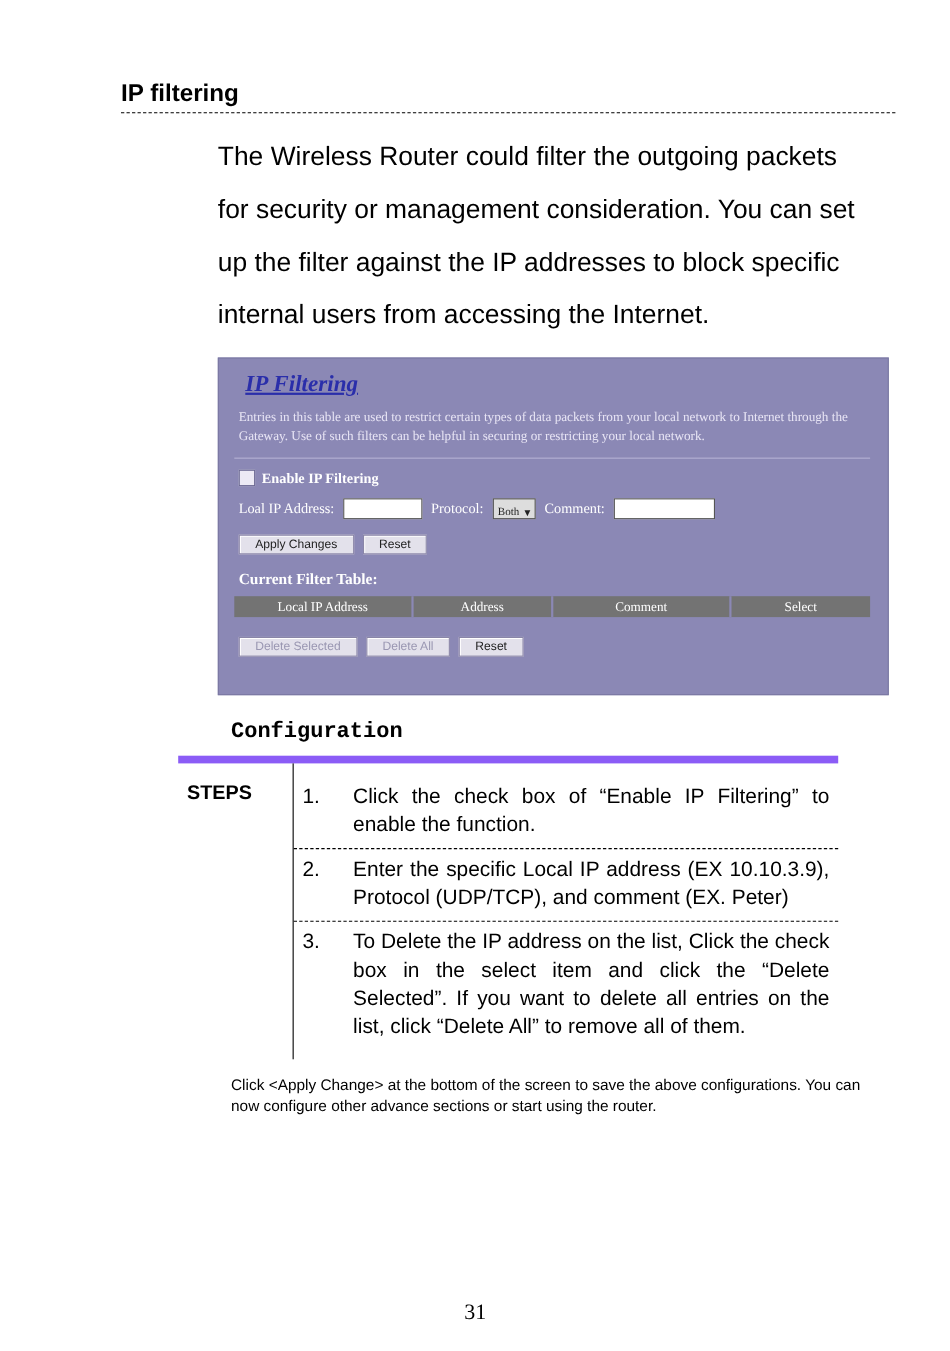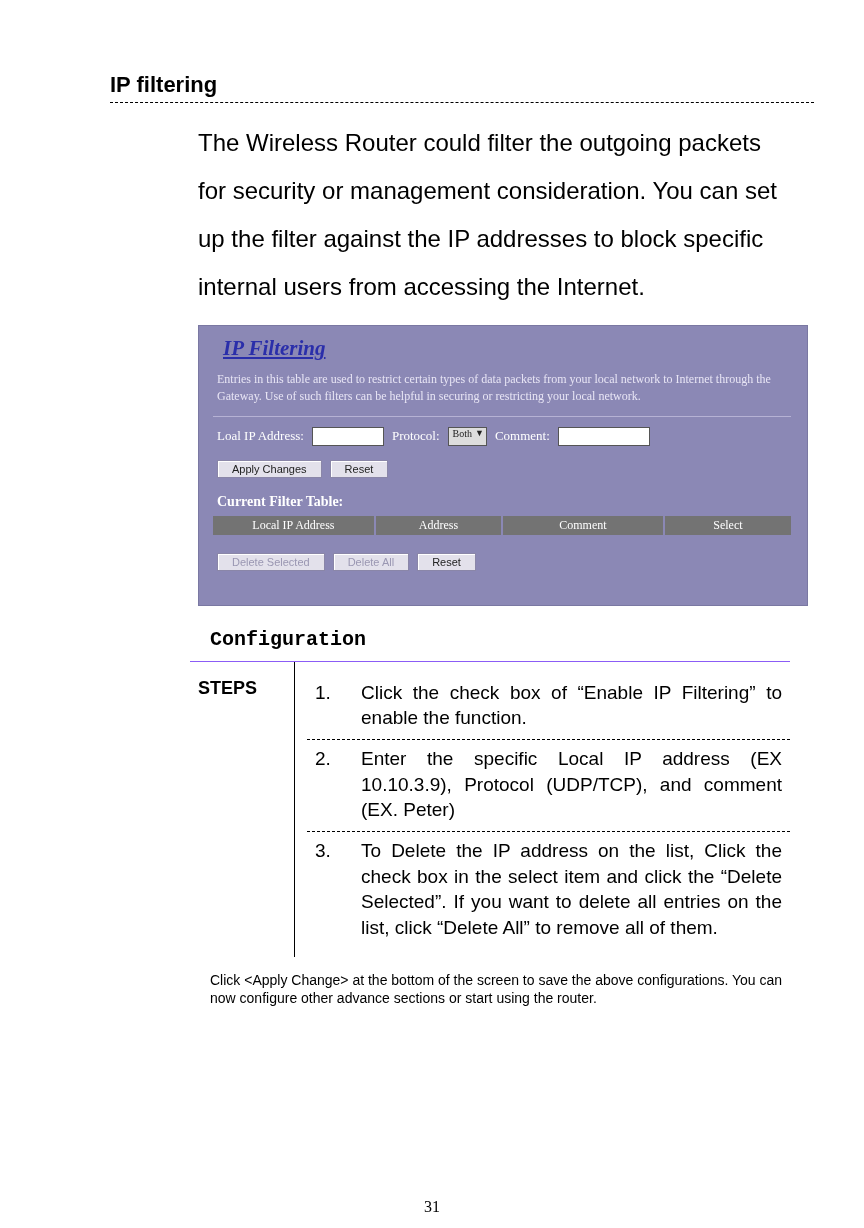--- a/index.html
+++ b/index.html
@@ -90,21 +90,21 @@
     color: #fff;
   }
   .shot-input {
     background: #fff;
     height: 17px;
     border: 1px solid #555;
     display: inline-block;
   }
   .shot-select {
     display: inline-flex;
-    align-items: flex-start;
+    align-items: flex-end;
     background: #ddd;
     border: 1px solid #555;
     height: 17px;
     padding: 0 2px 0 4px;
     font-size: 10px;
     color: #222;
   }
   .shot-select .arrow {
     margin-left: 3px;
     font-size: 9px;
@@ -148,25 +148,24 @@
   .filter-table th:last-child { border-right: none; }
 
   
   .config-heading {
     margin: 22px 0 10px 100px;
     font-size: 20px;
     font-weight: bold;
     font-family: Liberation Mono, monospace;
   }
   .steps-wrap {
-    margin-left: 80px;
+    margin-left: 52px;
     width: 600px;
-    border-top: 1px solid #8b5cf6;
-    display: flex;
-    gap: 12px;
+    border-top: 7px solid #8b5cf6;
+    display: flex;
   }
   .steps-left {
     width: 90px;
     border-right: 1px solid #000;
     padding: 16px 6px 8px 8px;
     font-weight: bold;
     font-size: 18px;
     text-align: left;
   }
   .steps-right {
@@ -187,42 +186,46 @@
   .step .txt { flex: 1; padding-right: 2px; }
 
   .note {
     margin: 14px 0 0 100px;
     width: 590px;
     font-size: 14px;
     line-height: 1.35;
   }
   .page-num {
     position: absolute;
-    bottom: 12px;
+    bottom: 23px;
     left: 0; right: 0;
     text-align: center;
-    font-size: 16px;
+    font-size: 20px;
     font-family: "Times New Roman", serif;
   }
 </style>
 </head>
 <body>
 
 <div class="page">
 
   <div class="page-title">IP filtering</div>
   <hr class="dash-rule">
 
   <div class="intro">The Wireless Router could filter the outgoing packets for security or management consideration. You can set up the filter against the IP addresses to block specific internal users from accessing the Internet.</div>
 
   <div class="shot">
     <div class="shot-title">IP Filtering</div>
     <div class="shot-desc">Entries in this table are used to restrict certain types of data packets from your local network to Internet through the Gateway. Use of such filters can be helpful in securing or restricting your local network.</div>
     <hr class="shot-hr">
 
+    <div class="shot-form-row">
+      <span class="shot-checkbox"></span>
+      <span>Enable IP Filtering</span>
+    </div>
 
     <div class="shot-form-line">
       <span>Loal IP Address:</span>
       <span class="shot-input" style="width:70px"></span>
       <span>Protocol:</span>
       <span class="shot-select">
         <span>Both</span>
         <span class="arrow">▼</span>
       </span>
       <span>Comment:</span>

